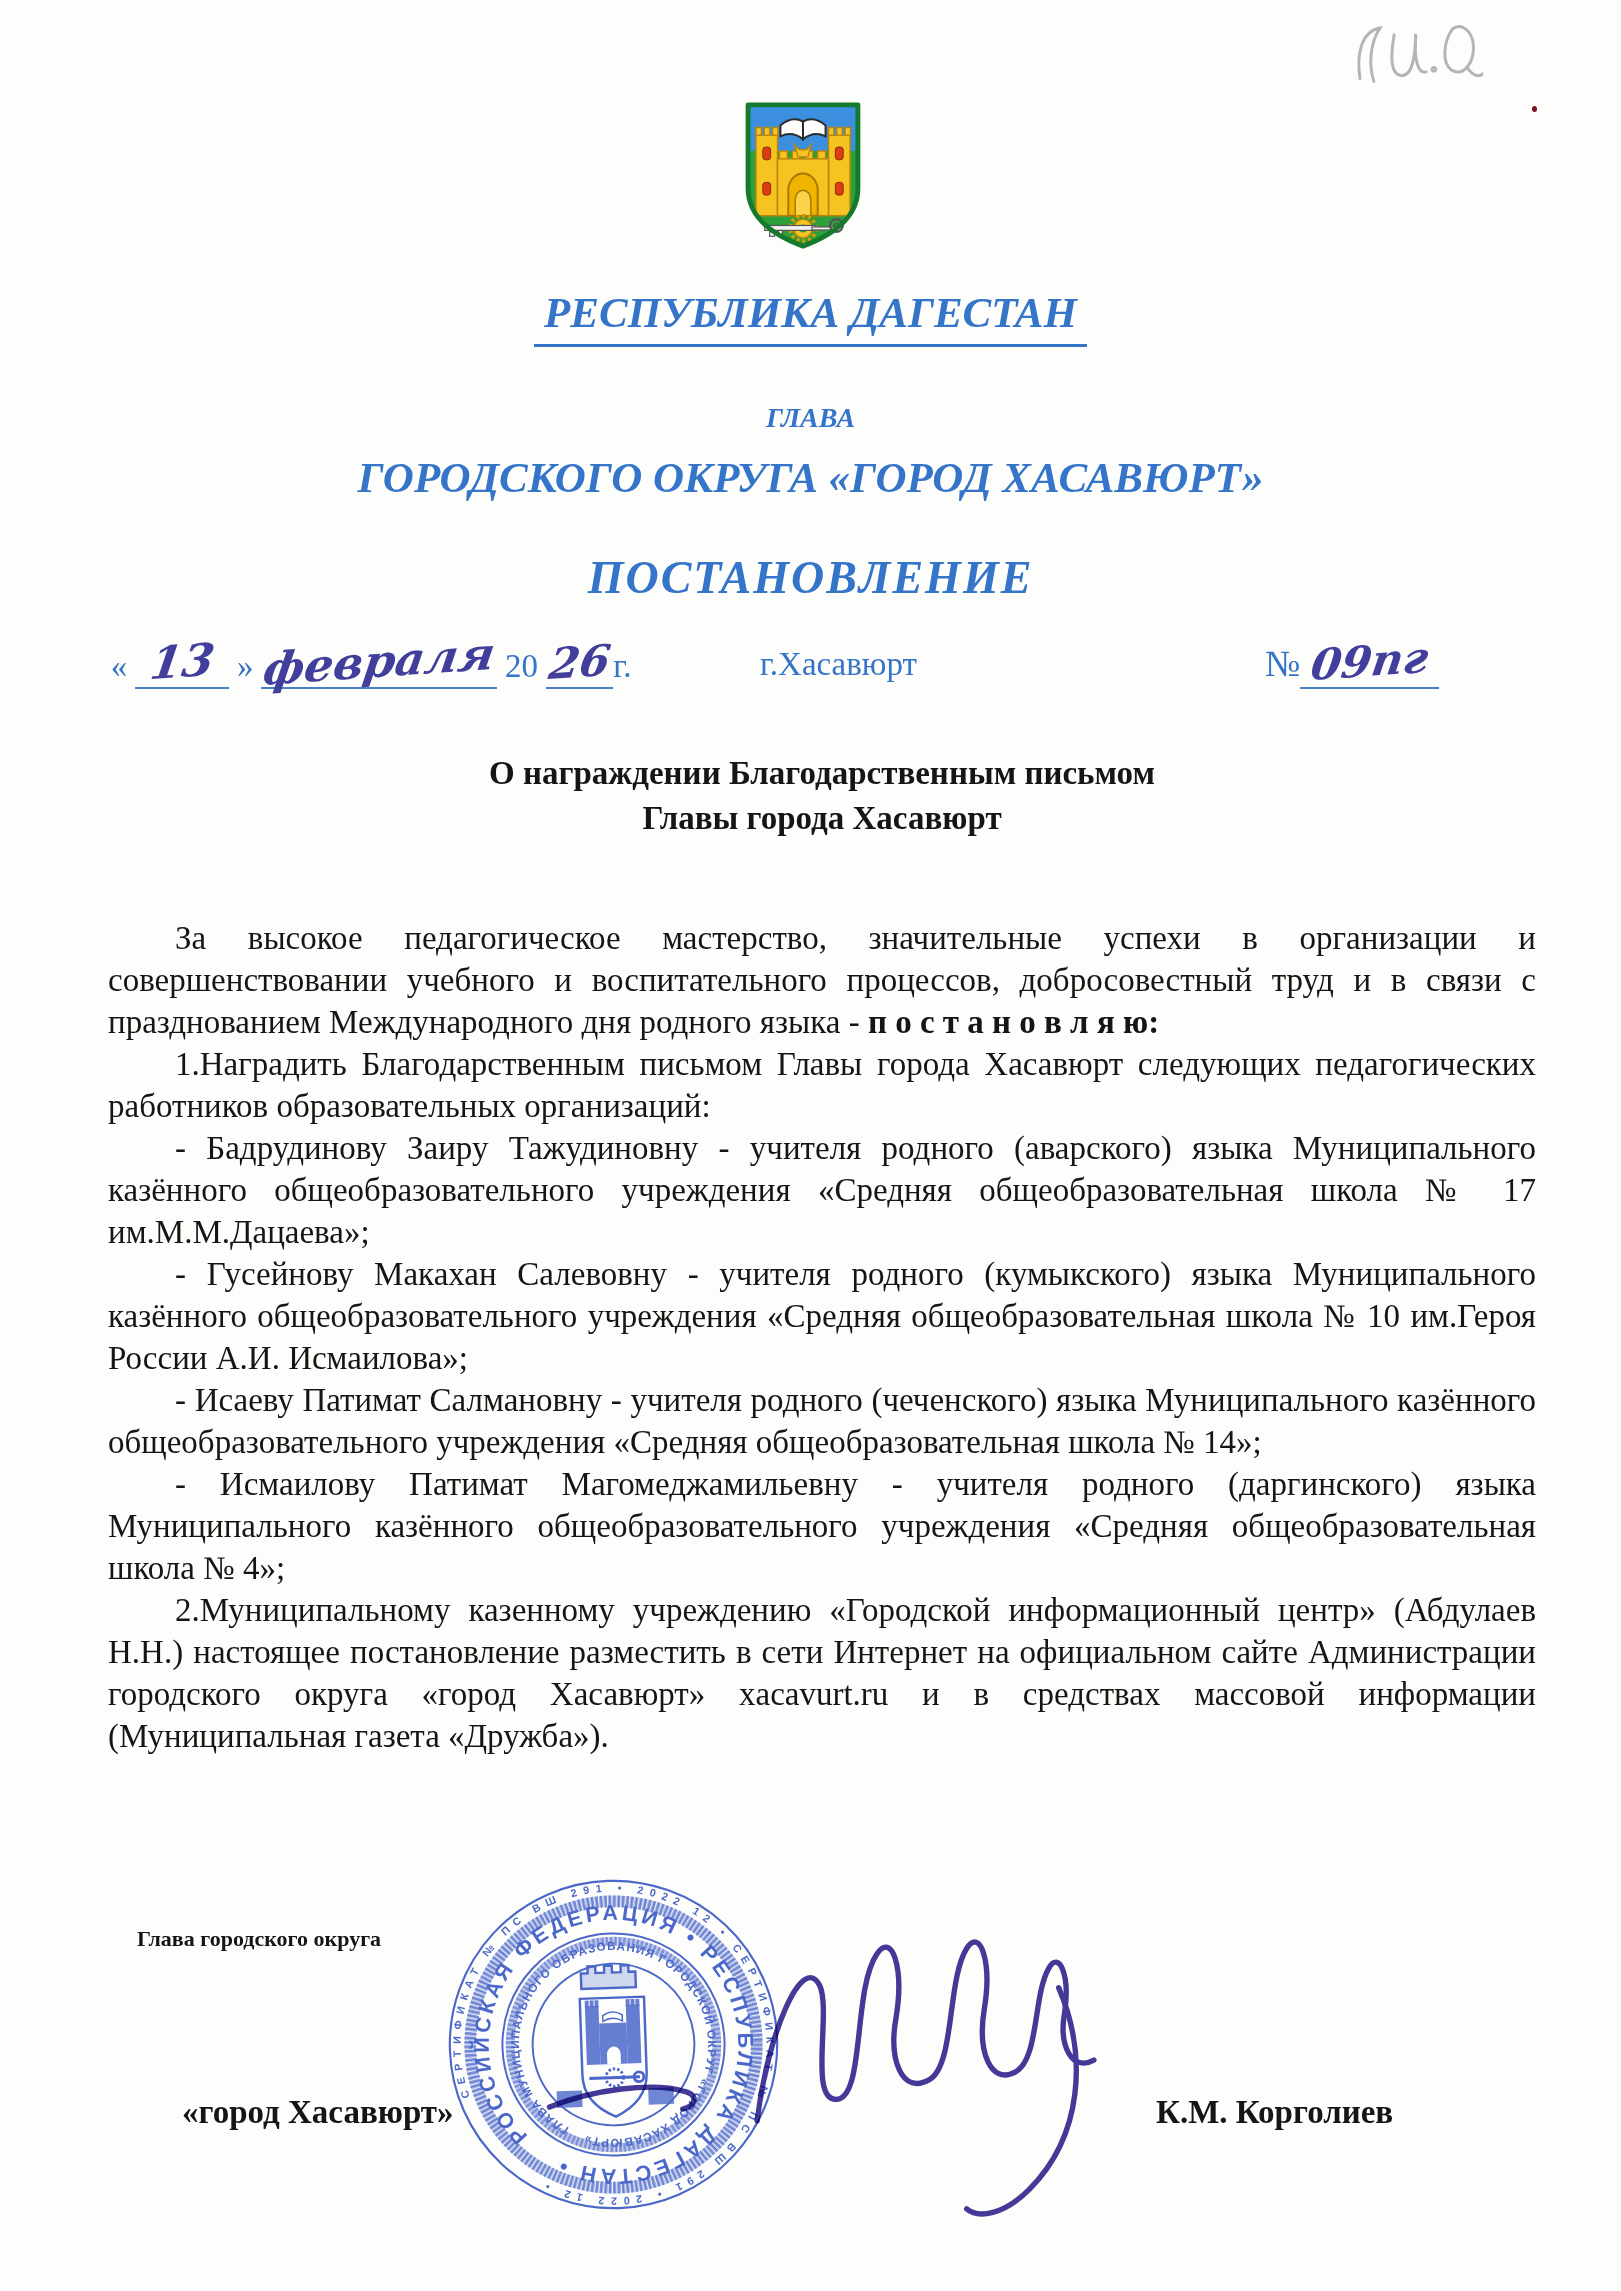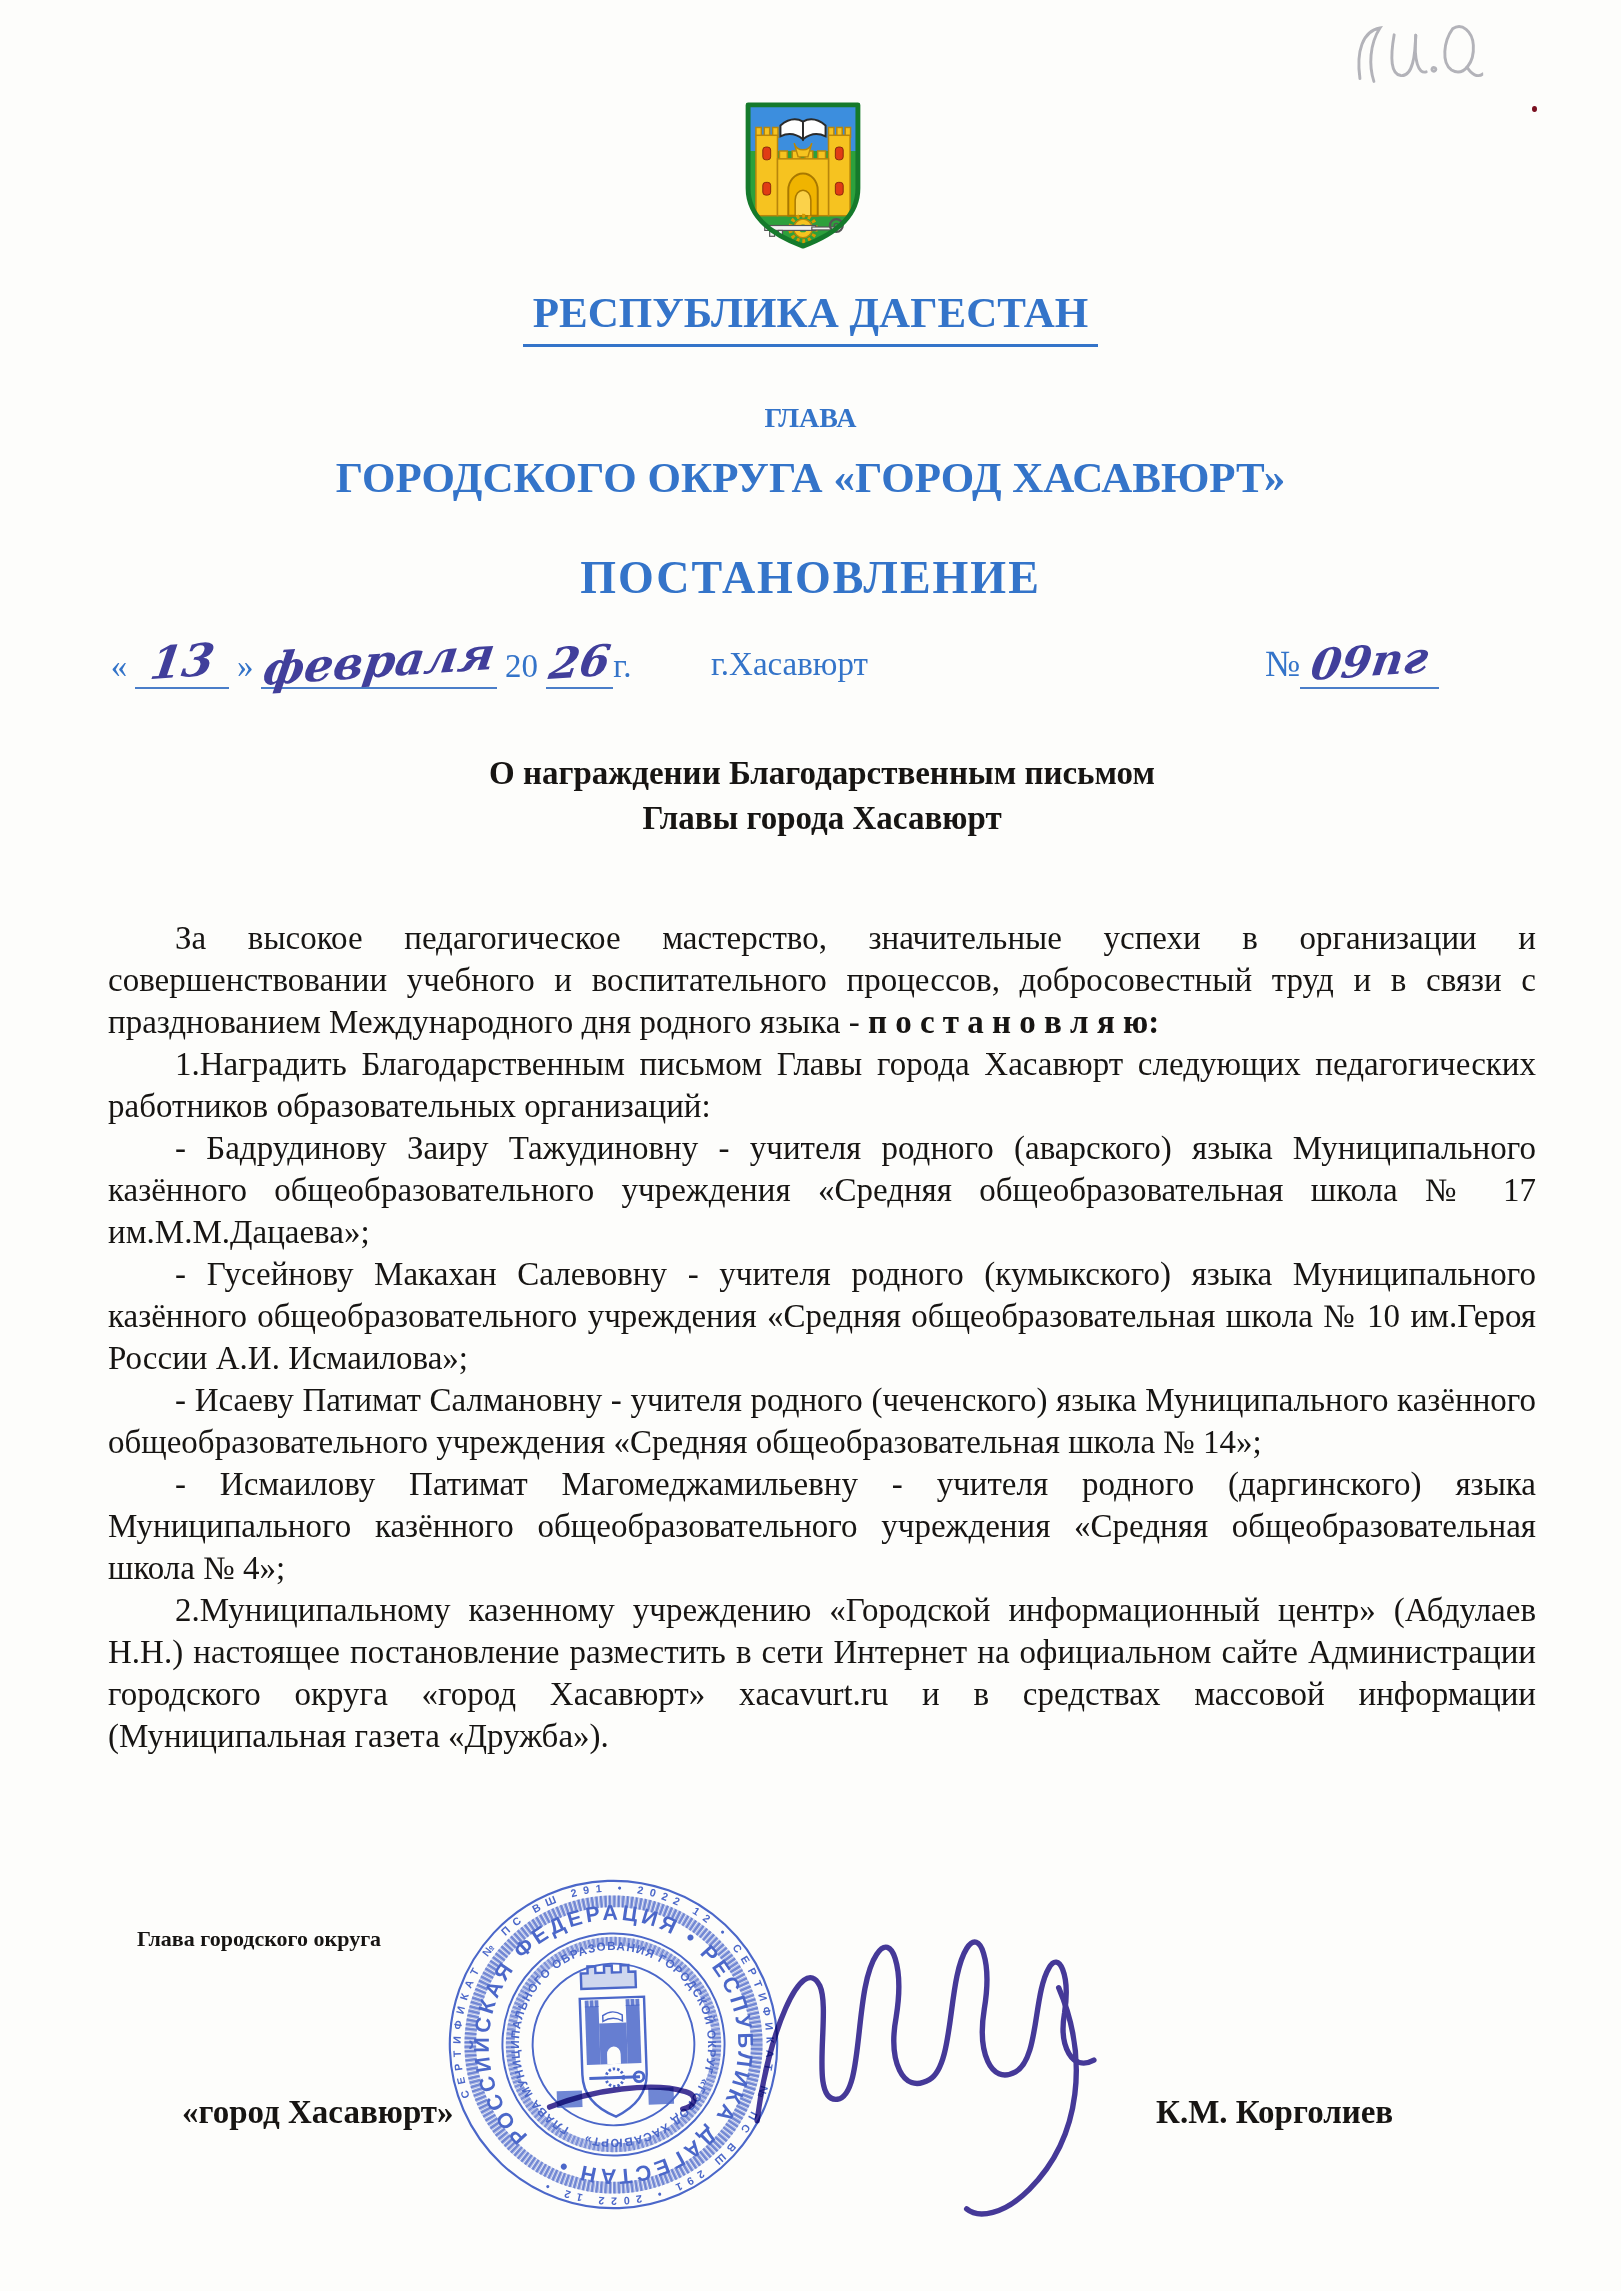--- a/index.html
+++ b/index.html
@@ -5,38 +5,38 @@
   :root{
     --header_blue:#3474c9; --underline_blue:#4a7ec9; --ink:#413f9b; --signature_ink:#45399b;
     --stamp_blue:#3d5cc9; --body_text:#171513; --pencil:#a7a7ae; --speck:#7a1020; --page_bg:#fdfdfb;
   }
   *{margin:0;padding:0;box-sizing:border-box;}
   html,body{background:#888;}
   .page{position:relative;width:1621px;height:2292px;margin:0 auto;background:var(--page_bg);
         overflow:hidden;font-family:"Liberation Serif",serif;color:var(--body_text);}
   
   .emblem{position:absolute;left:743px;top:100px;width:120px;height:151px;}
-  .hdr{position:absolute;left:0;width:100%;text-align:center;color:var(--header_blue);font-weight:bold;}
+  .hdr{position:absolute;left:0;width:100%;text-align:center;color:var(--header_blue);font-weight:bold;font-style:italic;}
   .republic{top:288px;font-size:43px;}
   .republic span{display:inline-block;border-bottom:3.9px solid var(--header_blue);padding:0 9.8px 6.9px;}
   .glava{top:402px;font-size:28px;}
   .org2{top:453px;font-size:43px;}
   .doctype{top:551px;font-size:46px;letter-spacing:2px;}
   
   .dateline{position:absolute;left:103px;top:623px;width:1431px;height:76px;font-size:33px;color:var(--header_blue);}
   .dl-left{position:absolute;left:0;bottom:9.8px;display:flex;align-items:baseline;}
   .cell{border-bottom:2.9px solid var(--underline_blue);text-align:center;padding:0 3.9px 2px;}
   .cell.day{min-width:94px;}
   .cell.month{min-width:182px;}
   .cell.year{min-width:57px;}
   .hw{font-family:"DejaVu Serif",serif;font-style:italic;font-weight:bold;color:var(--ink);
       display:inline-block;font-size:45px;line-height:.9;transform:skewX(-12deg) rotate(-4deg);}
   .hw.small{font-size:43px;}
   .pq{padding:0 7.8px;}
-  .dl-city{position:absolute;left:608px;width:255px;bottom:15.7px;text-align:left;}
+  .dl-city{position:absolute;left:608px;width:255px;bottom:15.7px;text-align:center;}
   .dl-num{position:absolute;left:1162px;bottom:9.8px;display:flex;align-items:baseline;font-size:37px;}
   .cell.num{min-width:139px;}
   
   .doc-title{position:absolute;left:108px;top:751px;width:1428px;text-align:center;
              font-size:33px;font-weight:bold;line-height:45px;}
   .body{position:absolute;left:108px;top:917px;width:1428px;font-size:33px;line-height:42px;}
   .body p{text-align:justify;text-indent:67px;}
   .body p.gap{}
   .bold-sp{font-weight:bold;}
   

